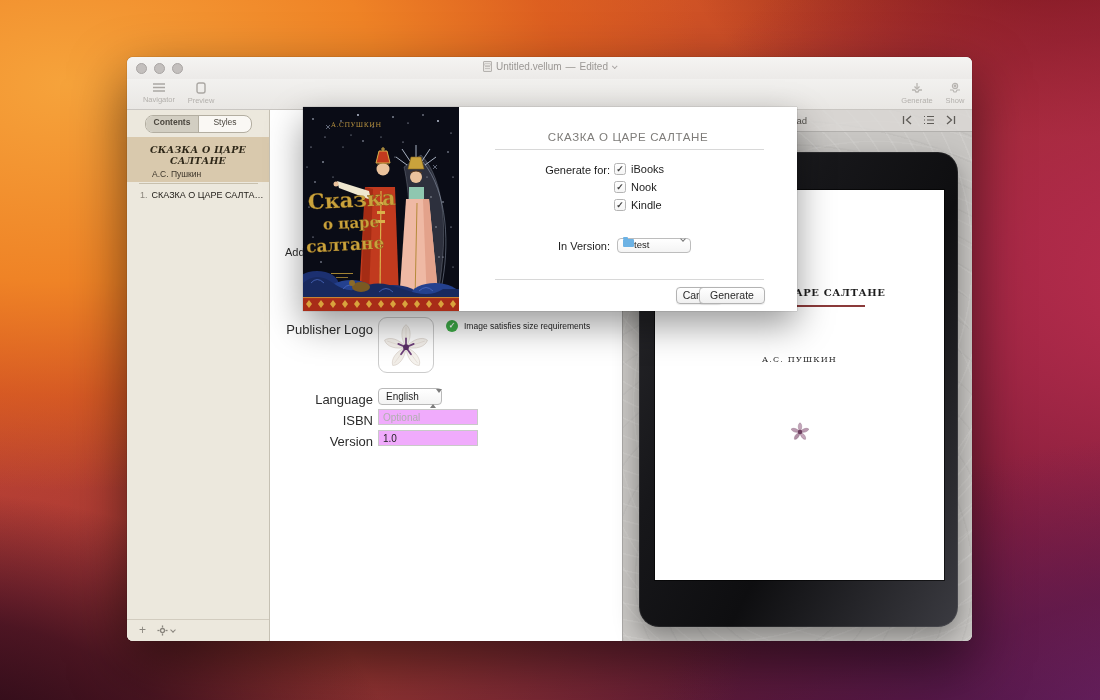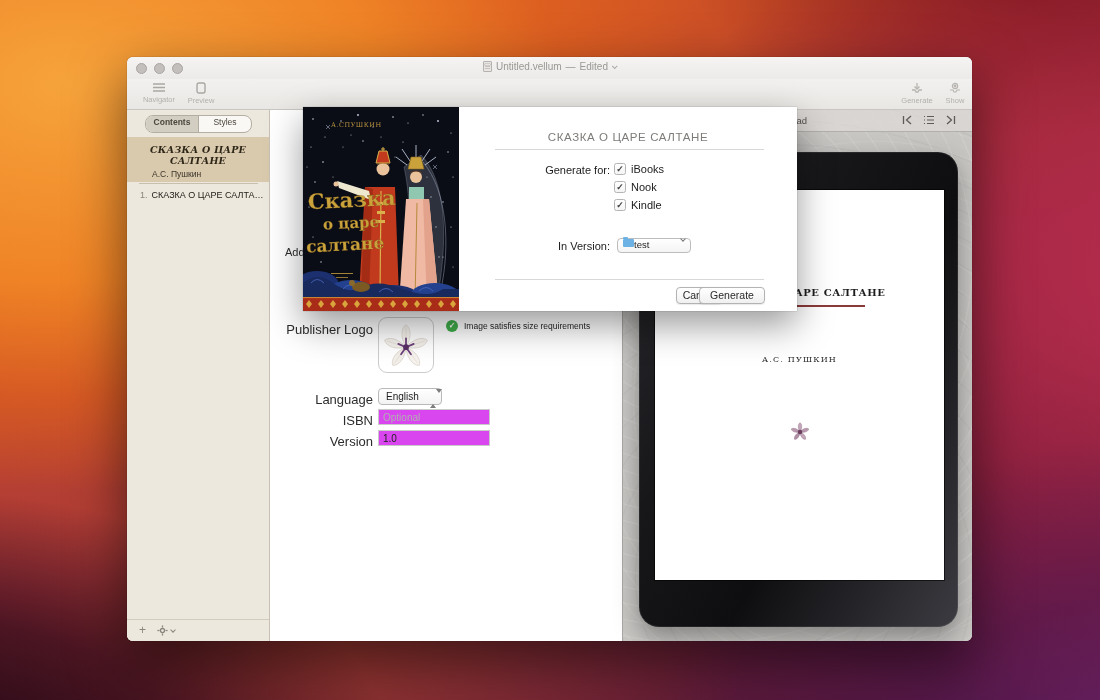--- a/index.html
+++ b/index.html
@@ -94,23 +94,23 @@
   .select {
     position:absolute; left:107px; top:278px; width:64px; height:17px;
     border:1px solid #b9b9b9; border-radius:4px; background:linear-gradient(#fff,#f3f3f3);
     font-size:10px; color:#1e1e1e; line-height:15px; padding-left:7px;
   }
   .stepper { position:absolute; right:4px; top:2px; width:7px; }
   .stepper .up, .stepper .dn { width:0; height:0; border-left:3px solid transparent; border-right:3px solid transparent; margin:1px 0; }
   .stepper .up { border-bottom:4px solid #7c7c7c; }
   .stepper .dn { border-top:4px solid #7c7c7c; }
   .tinput {
-    position:absolute; left:107px; width:112px; height:16px;
+    position:absolute; left:107px; width:100px; height:16px;
     border:1px solid #c9c9c9; font-size:10px; color:#1e1e1e; padding:0 4px;
-    font-family:"Liberation Sans", sans-serif; background:#d946ef;
+    font-family:"Liberation Sans", sans-serif; background:#f0abfc;
   }
   .tinput::placeholder { color:#b0b0b0; }
 
   
   .panel {
     position:absolute; left:495px; top:53px; width:350px; height:531px;
     background:#c8c6c3; border-left:1px solid rgba(0,0,0,.15);
   }
   .panel::before { content:""; position:absolute; inset:0; opacity:.5; pointer-events:none;
     background:

